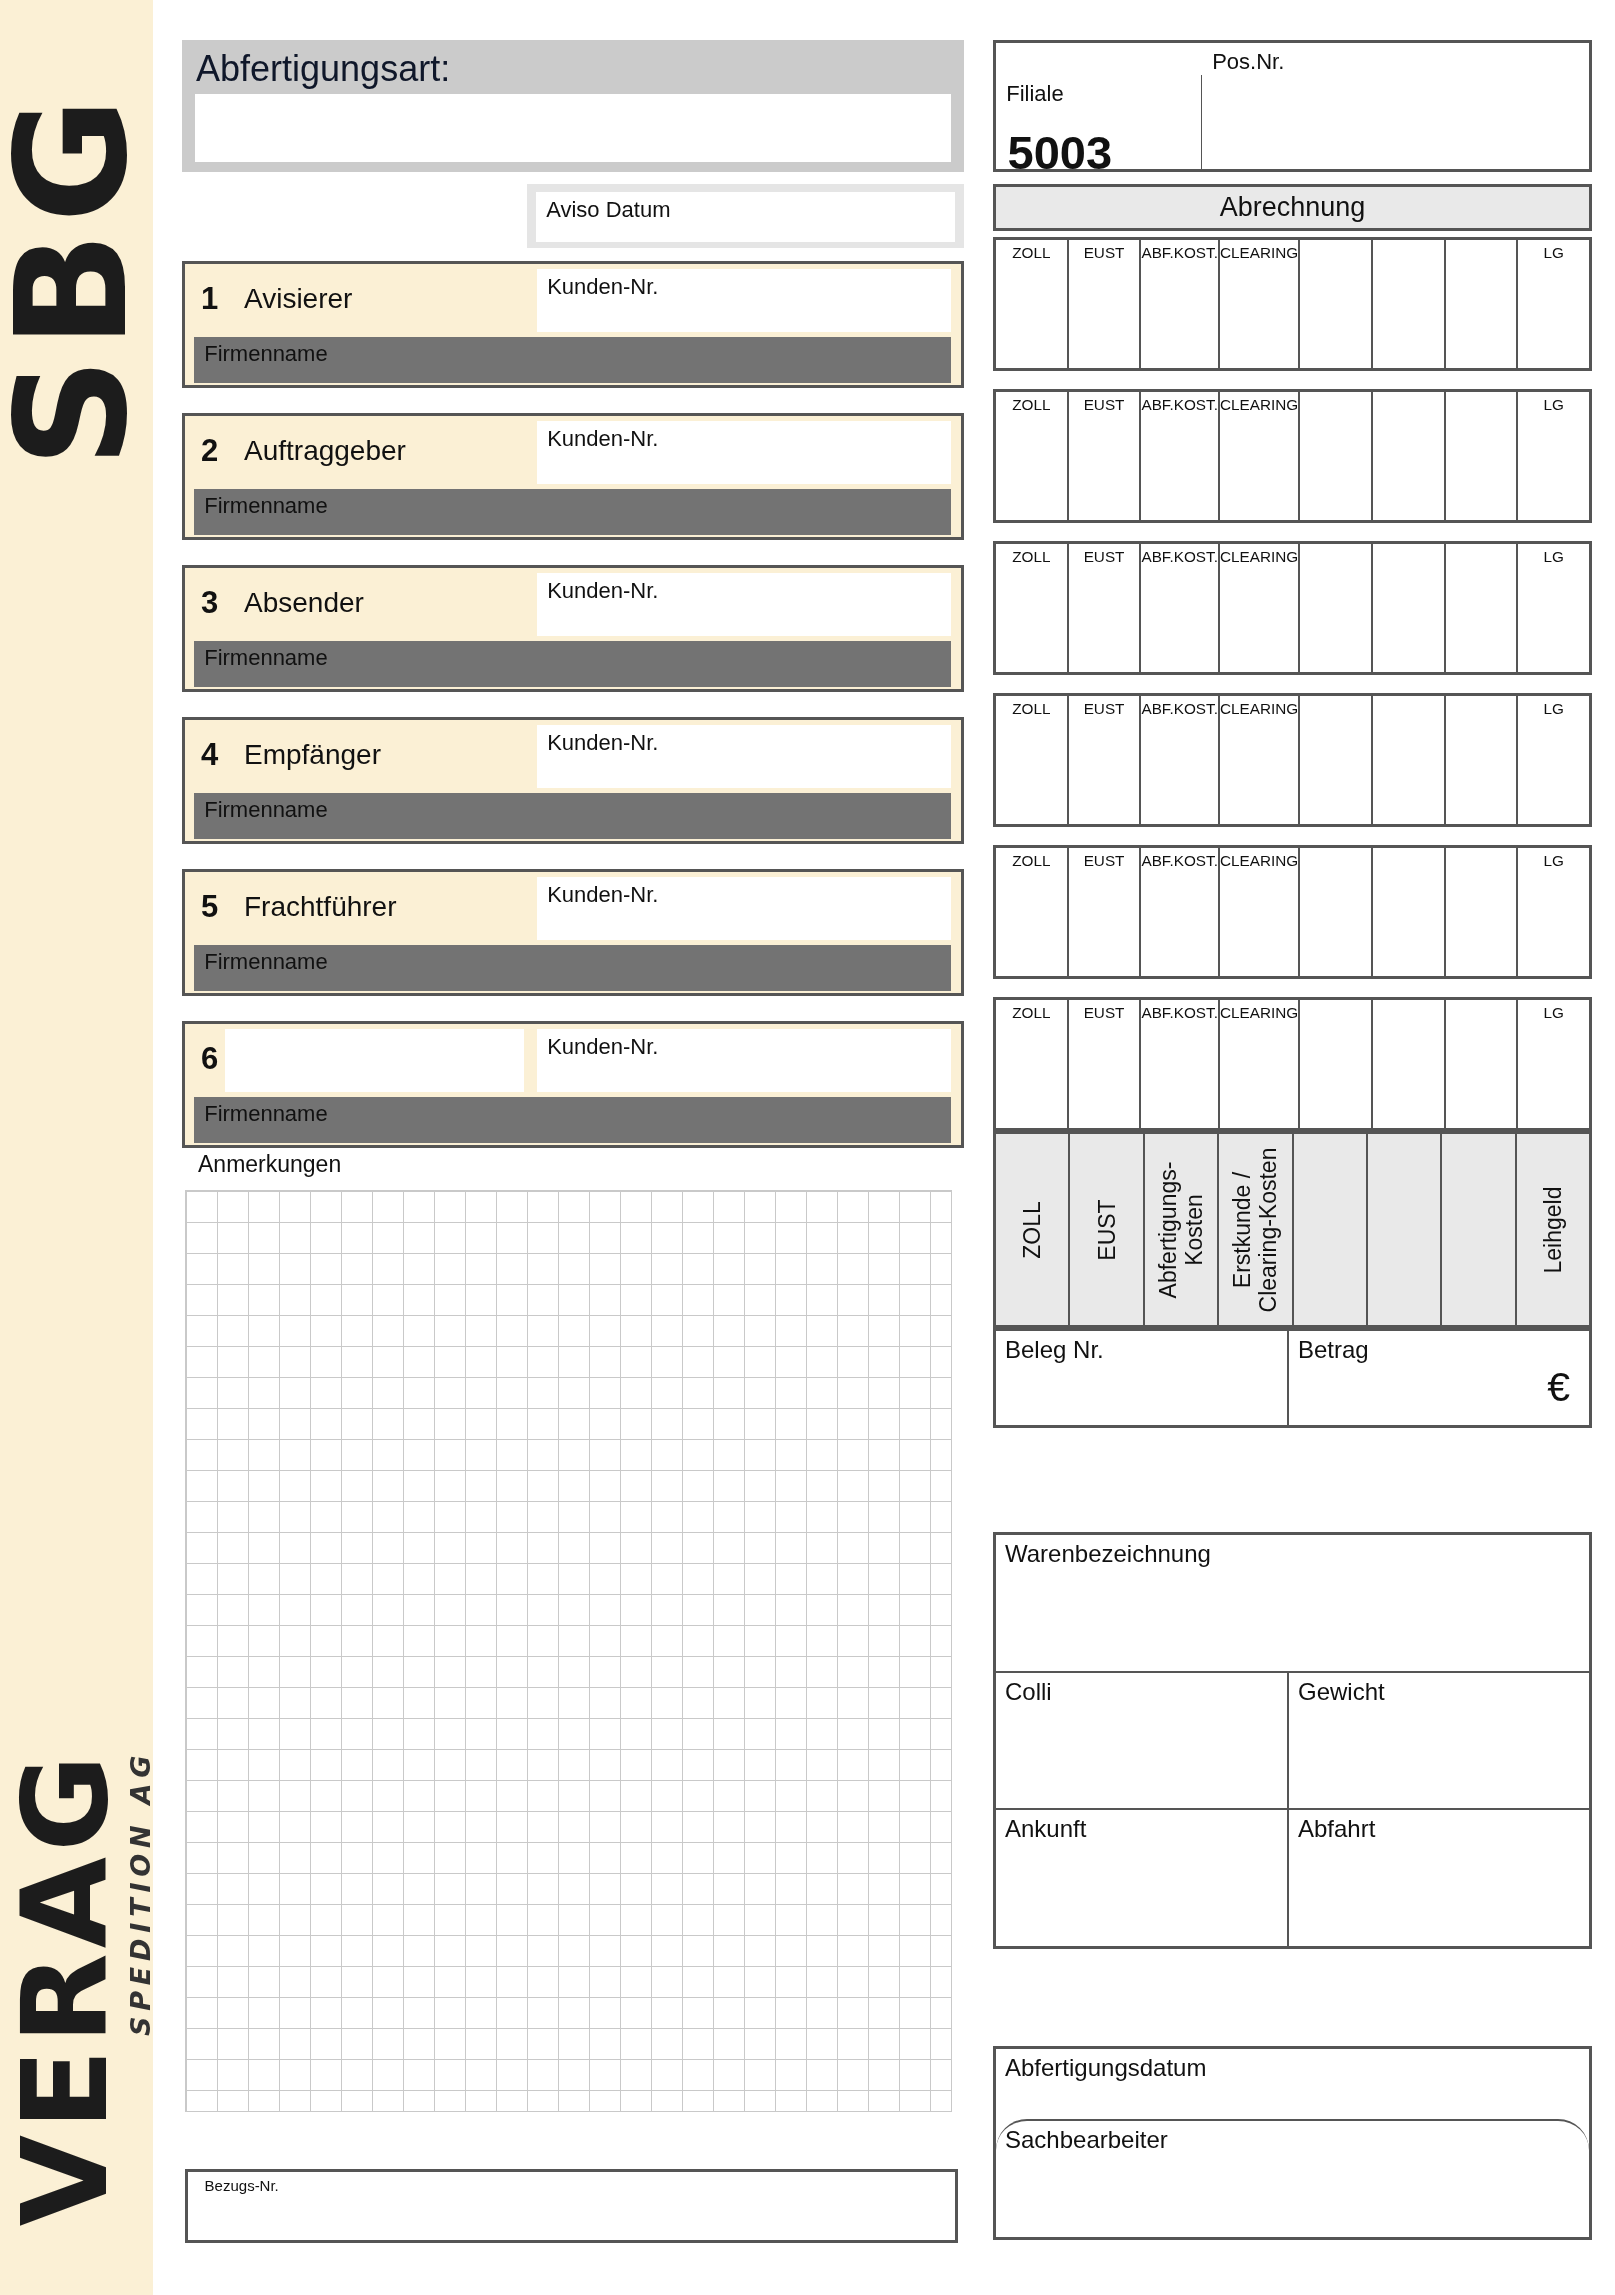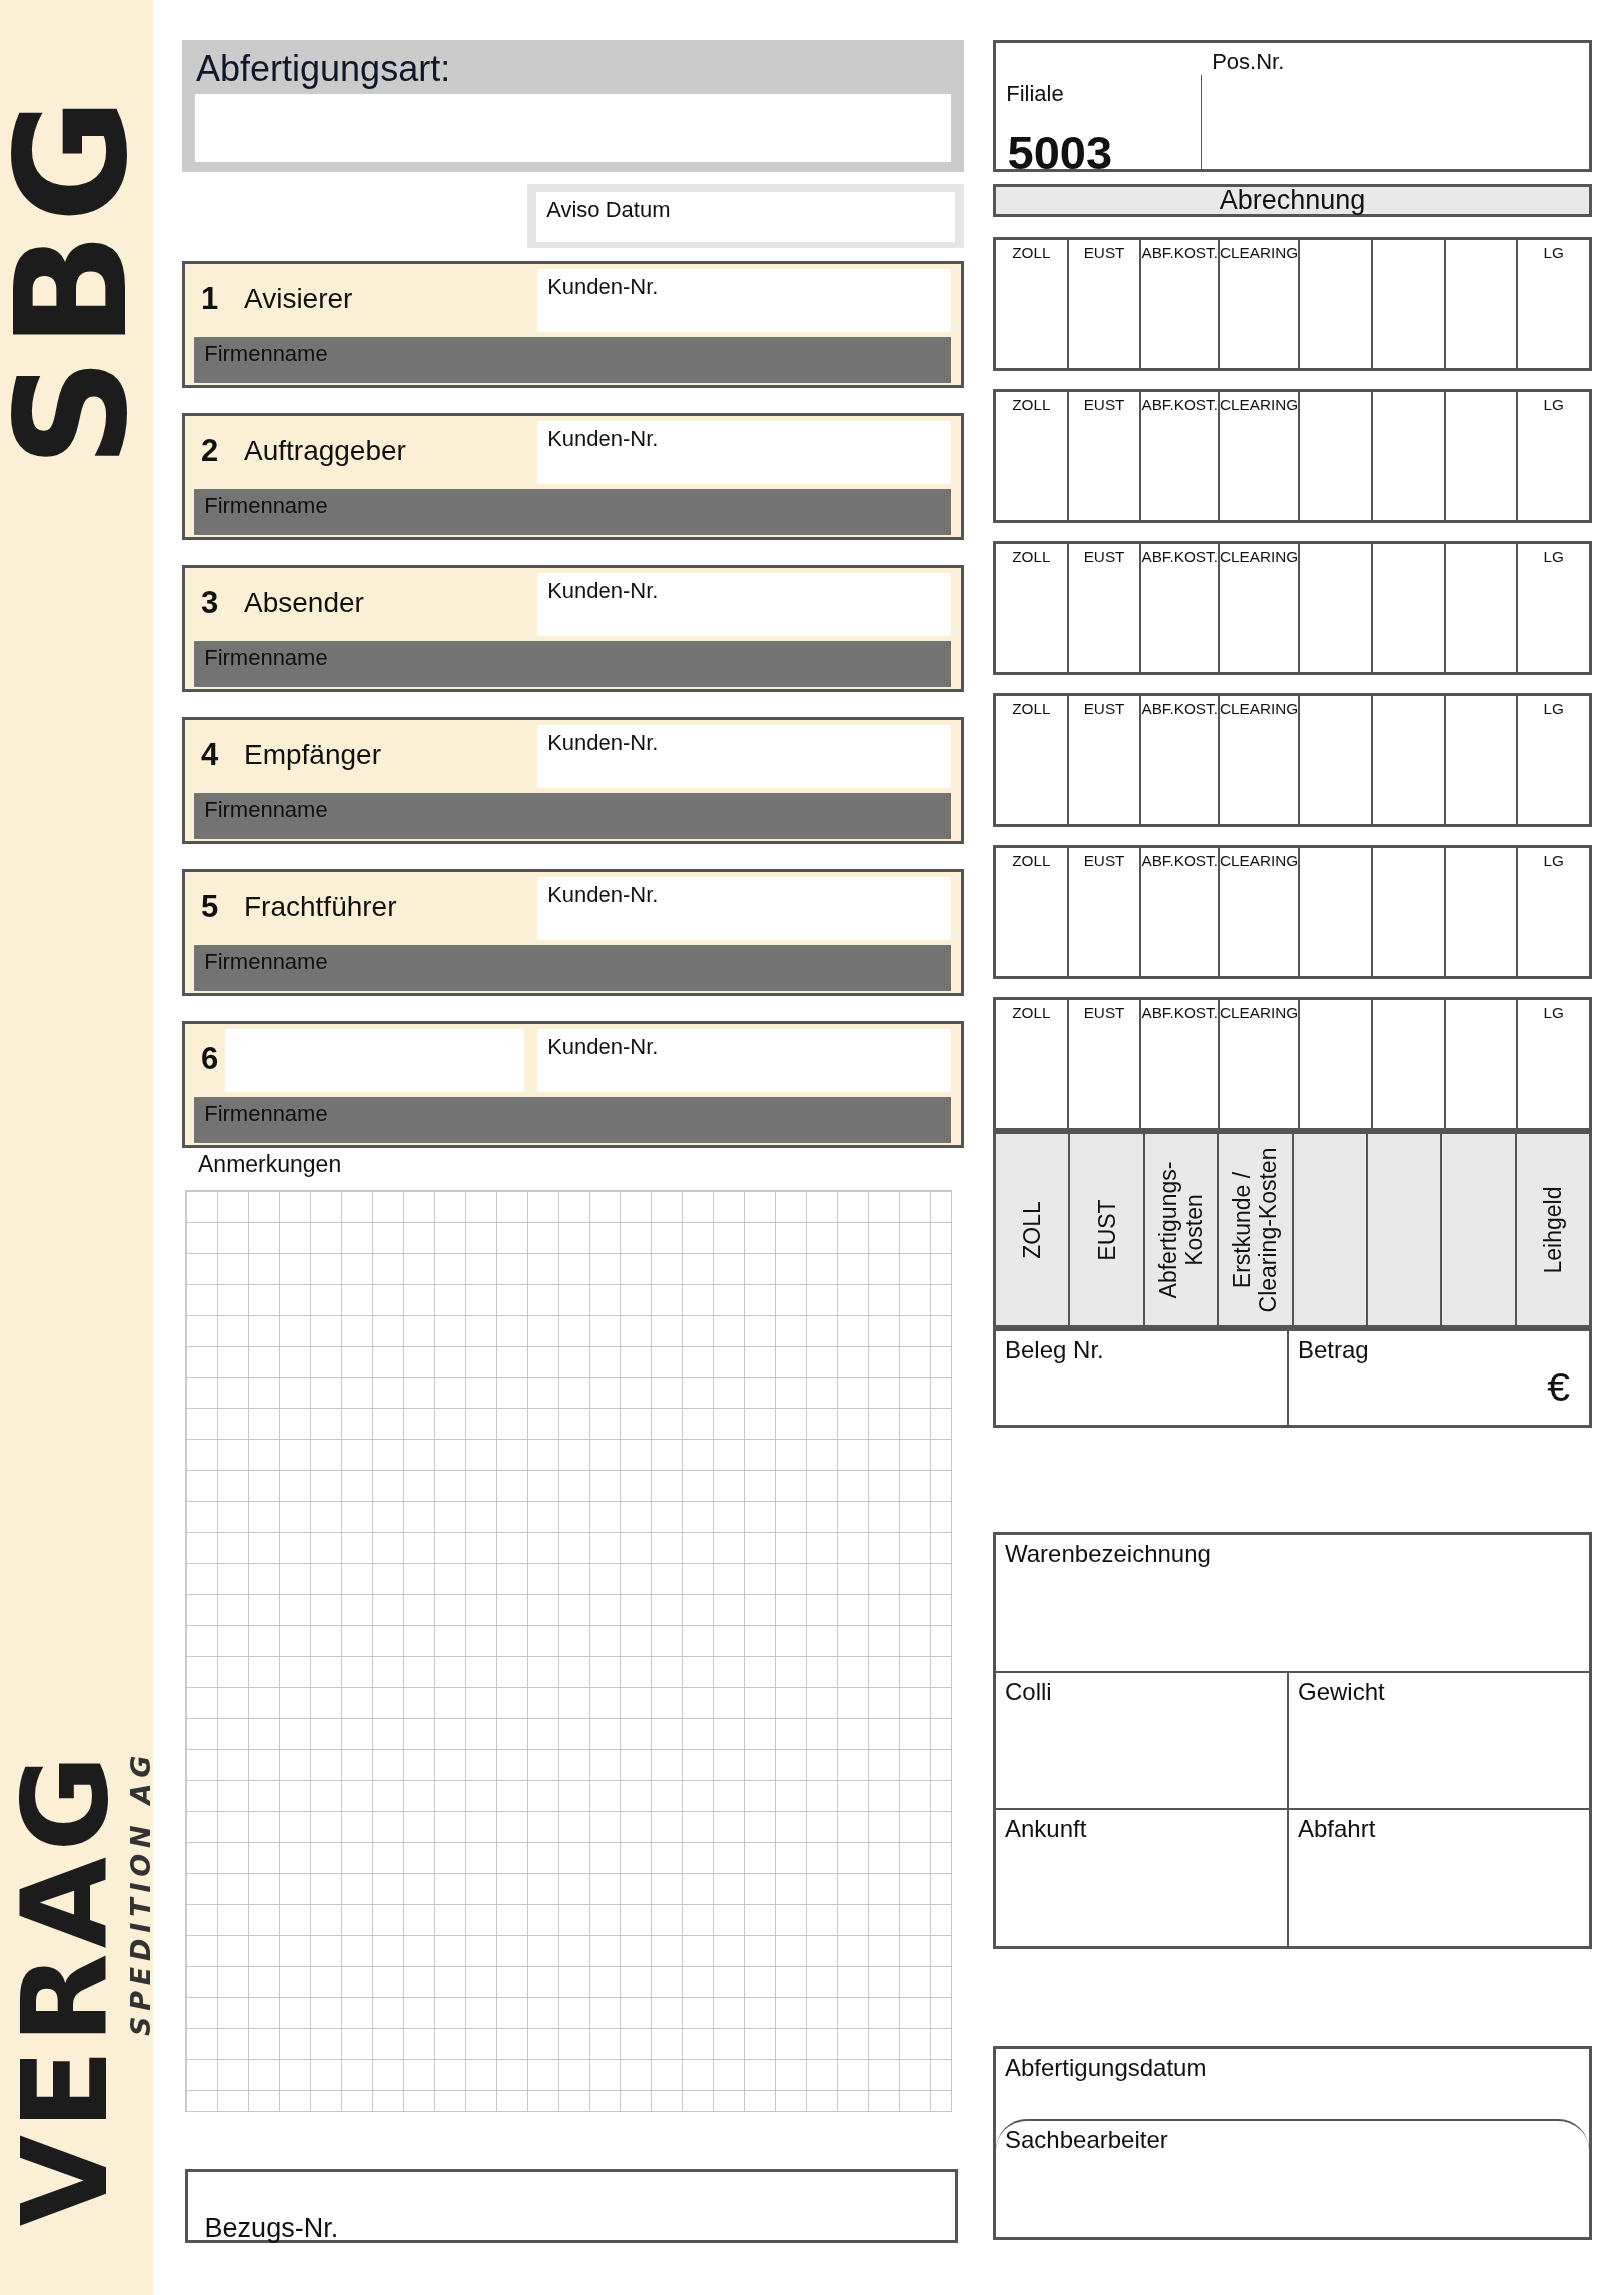--- a/index.html
+++ b/index.html
@@ -40,21 +40,21 @@
        border:3.2px solid #555;box-sizing:border-box;}
   .sec .num{position:absolute;left:16px;top:16.6px;font-size:31px;font-weight:bold;}
   .sec .nm{position:absolute;left:59px;top:19px;font-size:28px;}
   .sec .name-box{position:absolute;left:40px;top:5.1px;width:299px;height:63px;background:#fff;}
   .sec .kbox{position:absolute;left:352px;top:5.1px;width:414px;height:63px;background:#fff;}
   .sec .kbox .lbl{position:absolute;left:10.2px;top:5.1px;font-size:22px;}
   .sec .fbox{position:absolute;left:9px;top:73px;width:757px;height:46px;background:#737373;}
   .sec .fbox .lbl{position:absolute;left:10.2px;top:3.8px;font-size:22px;}
 
   
-  .ab-title{position:absolute;left:993px;top:184px;width:599px;height:33px;background:#E9E9E9;
+  .ab-title{position:absolute;left:993px;top:184px;width:599px;height:47px;background:#E9E9E9;
             border:3.2px solid #555;box-sizing:border-box;display:flex;align-items:center;justify-content:center;
             font-size:27px;}
   .ab-row{position:absolute;left:993px;width:599px;height:134px;background:#fff;
           border:3.2px solid #555;box-sizing:border-box;display:flex;}
   .ab-cell{flex:1;border-left:2.6px solid #555;position:relative;text-align:center;
            padding-top:3.8px;font-size:15.3px;box-sizing:border-box;}
   .ab-cell:first-child{border-left:none;}
 
   .rot-block{position:absolute;left:993px;top:1131px;width:599px;height:197px;background:#fff;
              border:3.2px solid #555;box-sizing:border-box;display:flex;}
@@ -91,21 +91,21 @@
   
   .abf-box{position:absolute;left:993px;top:2046px;width:599px;height:194px;background:#fff;
            border:3.2px solid #555;box-sizing:border-box;display:flex;flex-direction:column;}
   .abf-row1{height:70px;position:relative;}
   .abf-row2{flex:1;border-top:2.6px solid #555;position:relative;border-radius:31px;}
   .abf-box .lbl{position:absolute;left:9px;top:5.1px;font-size:24px;}
 
   
   .bezug-box{position:absolute;left:185px;top:2169px;width:773px;height:74px;background:#fff;
              border:3.2px solid #555;box-sizing:border-box;}
-  .bezug-box .lbl{position:absolute;left:16.6px;top:5.1px;font-size:27px;margin-top:36px;}
+  .bezug-box .lbl{position:absolute;left:16.6px;top:5.1px;font-size:15px;}
 </style>
 </head>
 <body>
 
 <div class="page">
 
   <aside class="sidebar">
     <div class="logo-sbg">SBG</div>
     <div class="logo-verag-wrap">
       <div class="logo-verag">VERAG</div>

